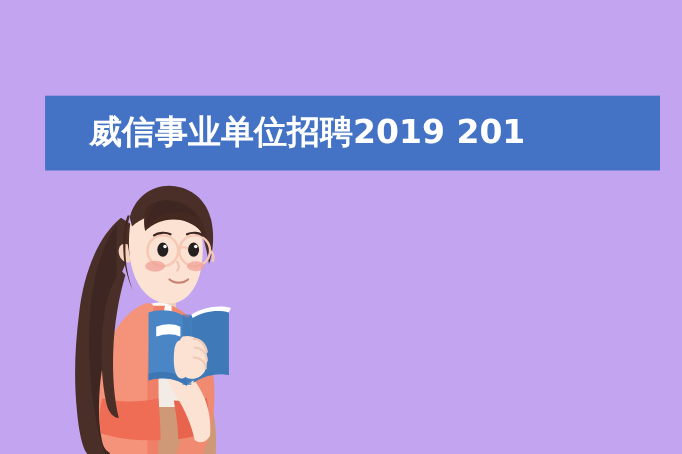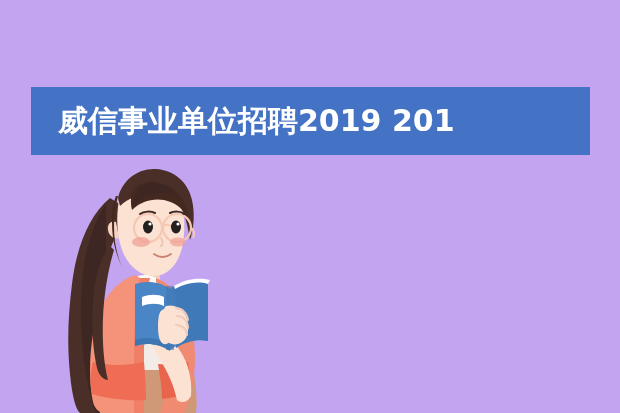--- a/index.html
+++ b/index.html
@@ -12,29 +12,29 @@
     width: 620px;
     height: 413px;
     overflow: hidden;
     background: #c3a4f0;
     font-family: "Liberation Sans", "DejaVu Sans", sans-serif;
   }
 
   
   #title-banner {
     position: absolute;
-    left: 31px;
+    left: 41px;
     top: 87px;
     width: 559px;
     height: 68px;
     background: #4472c4;
     display: flex;
     align-items: center;
     box-sizing: border-box;
-    padding-left: 27px;
+    padding-left: 40px;
     overflow: hidden;
   }
   #title-text {
     color: #ffffff;
     font-size: 30px;
     font-weight: bold;
     line-height: 1;
     letter-spacing: 0px;
     white-space: nowrap;
     font-family: "DejaVu Sans", "Liberation Sans", sans-serif;

